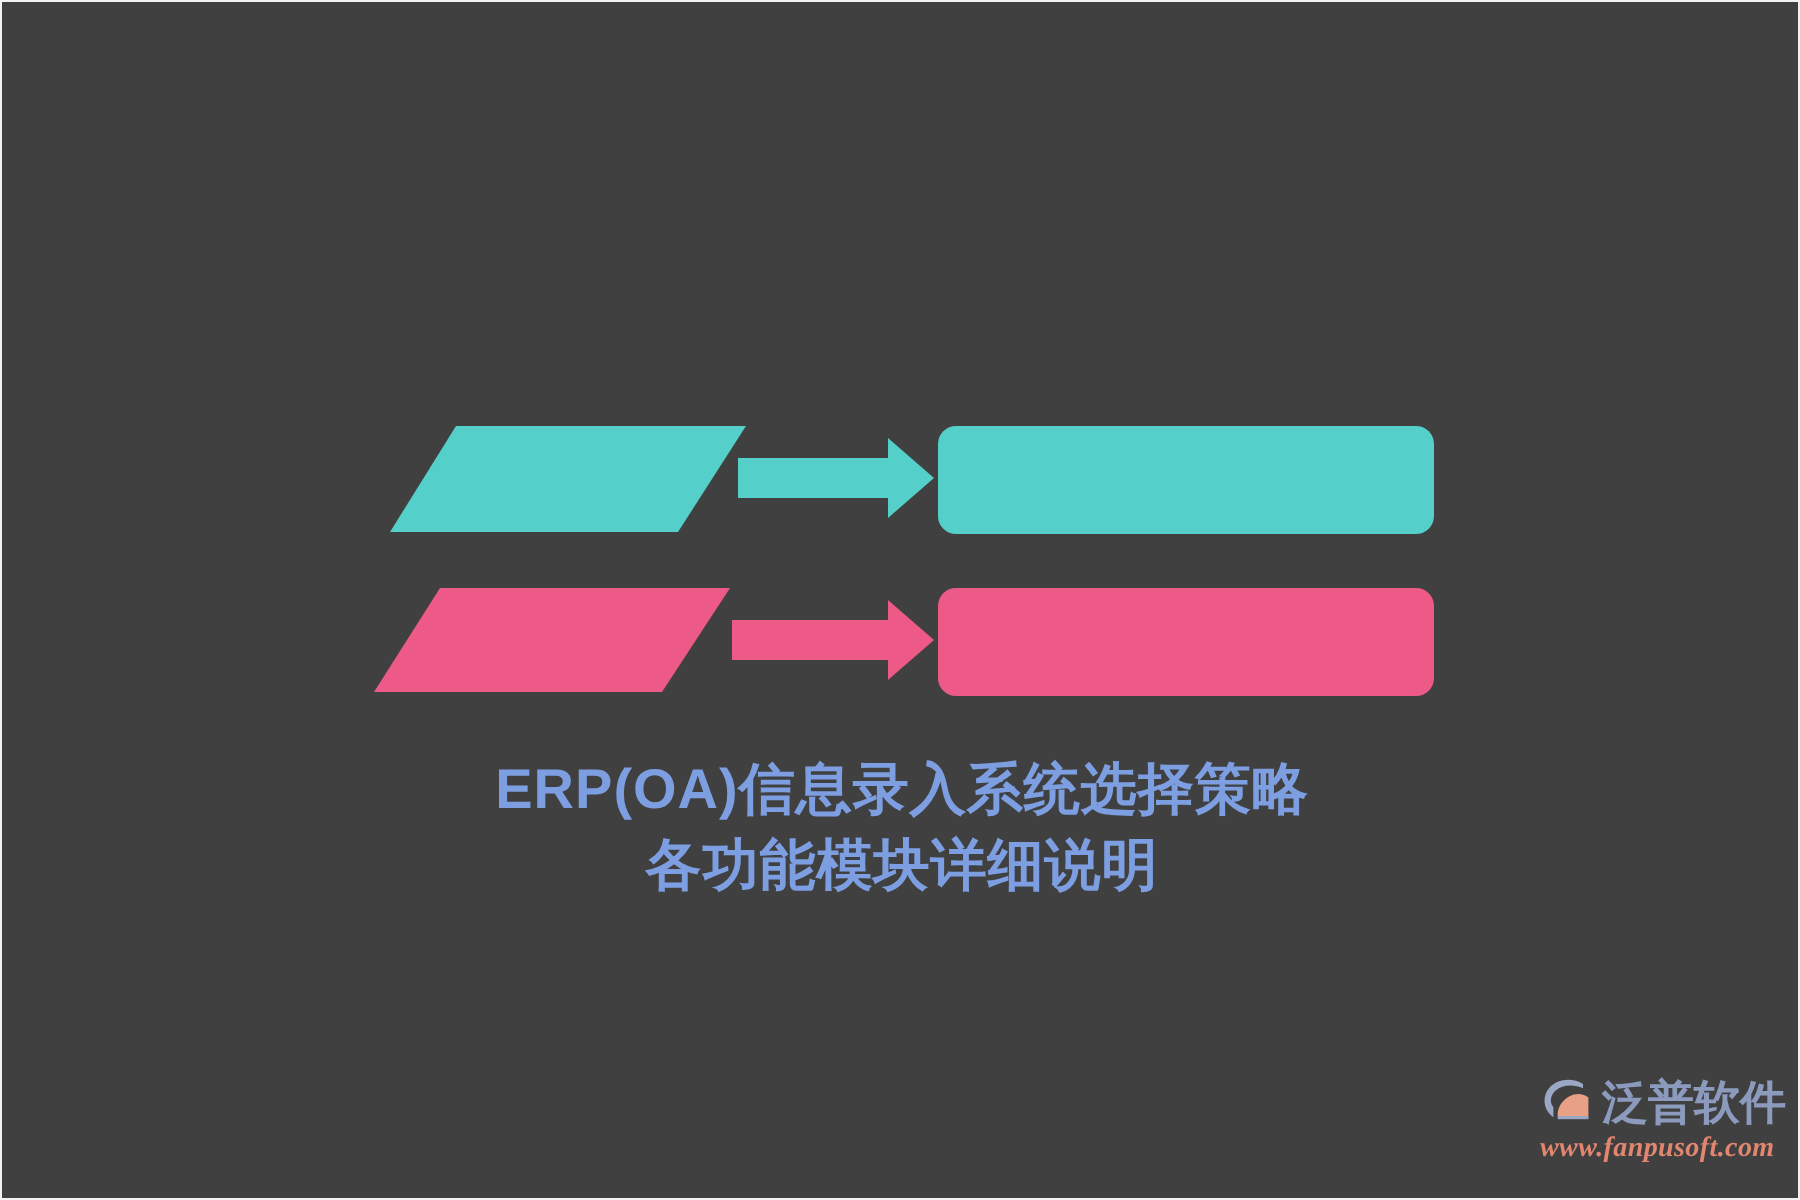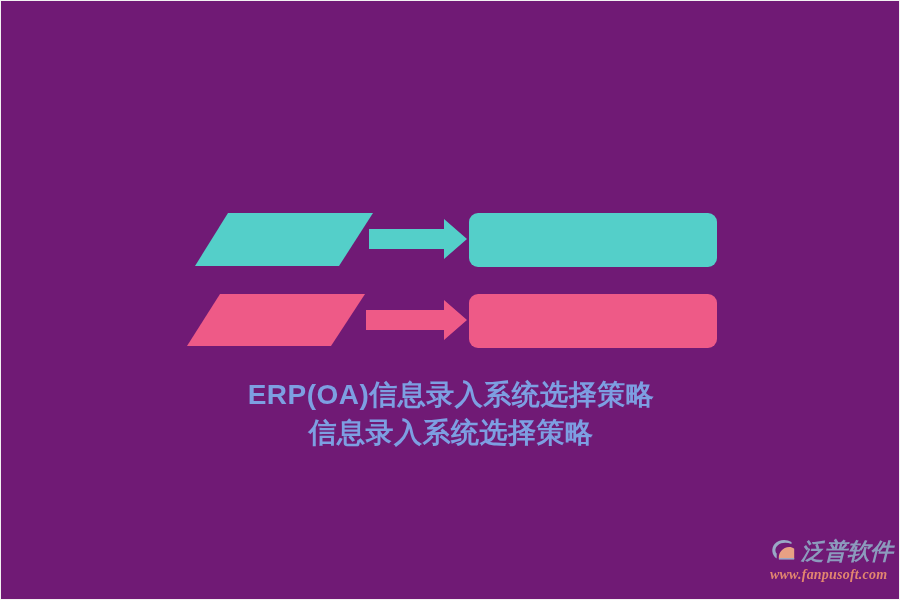--- a/index.html
+++ b/index.html
@@ -11,21 +11,21 @@
     height: 600px;
     background: #ffffff;
     font-family: "Liberation Sans", "DejaVu Sans", sans-serif;
     overflow: hidden;
   }
 
   .canvas {
     position: relative;
     width: 900px;
     height: 600px;
-    background: #701a75;
+    background: #404040;
     box-sizing: border-box;
     border: 1px solid #f2f2f2;
   }
 
   
   .diagram {
     position: absolute;
     left: 0;
     top: 0;
     width: 900px;
@@ -74,21 +74,20 @@
     flex: 0 0 30px;
     margin-right: 2px;
   }
   .logo-cn {
     font-size: 23px;
     font-weight: 700;
     color: #8c9bbd;
     letter-spacing: 0px;
     line-height: 30px;
     white-space: nowrap;
-    font-style: italic;
   }
   .logo-url {
     font-family: "Liberation Serif", "DejaVu Serif", serif;
     font-size: 14px;
     font-weight: 700;
     color: #e2866f;
     letter-spacing: 0.2px;
     margin-top: -1px;
     margin-left: 1px;
     white-space: nowrap;
@@ -117,21 +116,21 @@
         <polygon points="365,309 443,309 443,299 466,319 443,339 443,329 365,329" fill="#ee5a87"></polygon>
 
         <rect x="468" y="293" width="248" height="54" rx="9" ry="9" fill="#ee5a87"></rect>
       </g>
 
     </svg>
   </div>
 
   <div class="title-block">
     <div class="title-line line-1">ERP(OA)信息录入系统选择策略</div>
-    <div class="title-line line-2">信息录入系统选择策略</div>
+    <div class="title-line line-2">各功能模块详细说明</div>
   </div>
 
   <div class="logo">
     <div class="logo-row">
       <span class="logo-mark">
         <svg width="30" height="30" viewBox="0 0 30 30" xmlns="http://www.w3.org/2000/svg">
           <path d="M22.5,6.0 C17.0,2.6 9.5,3.4 5.6,8.0 C1.8,12.6 2.8,19.2 7.7,22.6 L7.7,17.6 C5.6,15.0 6.2,11.4 8.9,9.2 C12.2,6.5 17.4,6.0 22.5,8.1 Z" fill="#9aa8c6"></path>
           <path d="M9.9,22.8 C9.3,18.6 11.6,14.2 15.8,12.1 C19.2,10.4 22.9,10.8 25.2,12.8 L25.2,22.8 Z" fill="#e8a184"></path>
           <rect x="9.9" y="22.0" width="15.3" height="1.6" fill="#9aa8c6"></rect>
         </svg>

